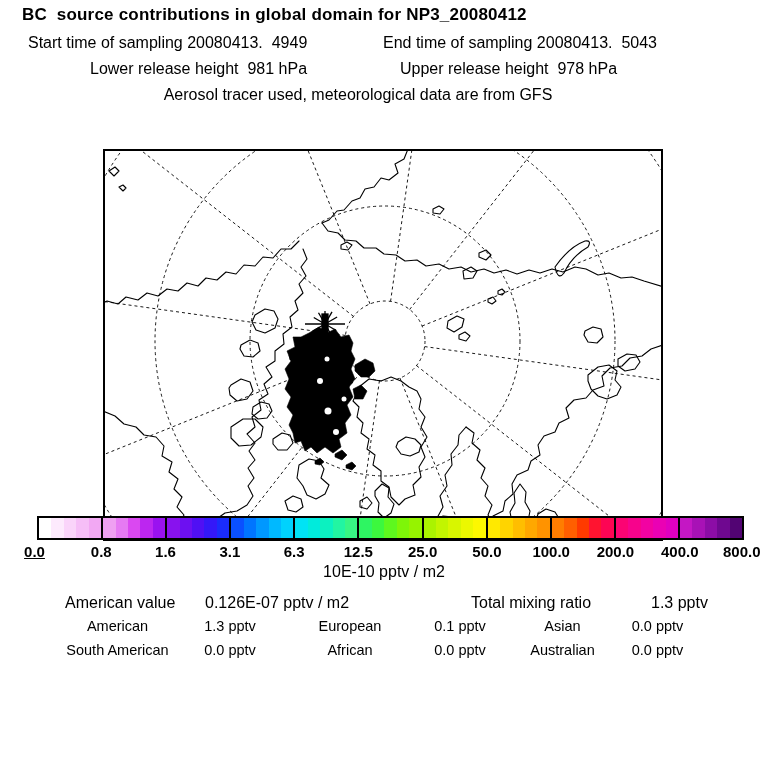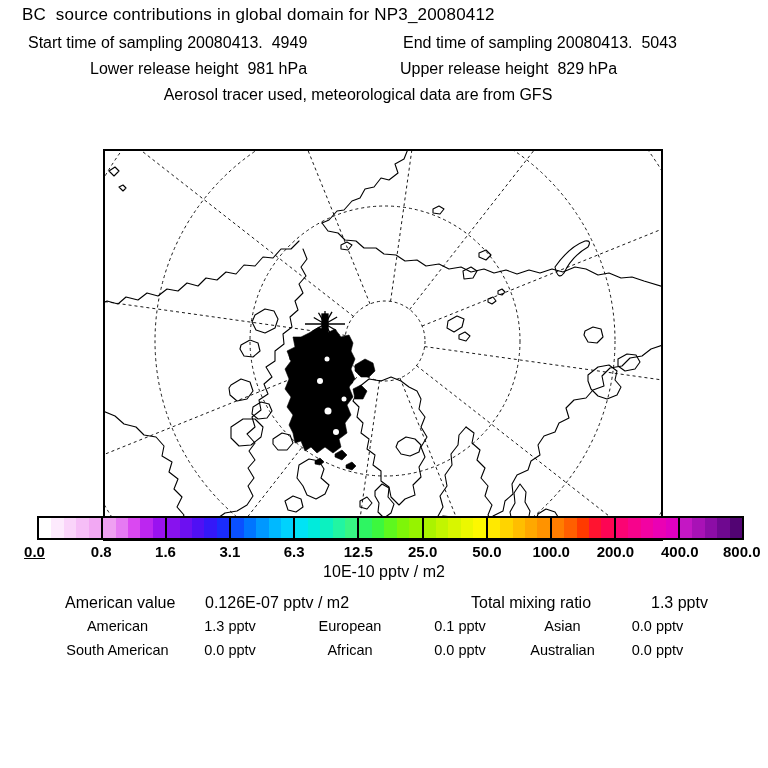--- a/index.html
+++ b/index.html
@@ -2,21 +2,21 @@
 <html><head>
 <meta charset="utf-8">
 <style>
   html,body{margin:0;padding:0;}
   body{
     width:768px;height:768px;background:#ffffff;color:#000;
     font-family:"Liberation Sans", sans-serif;
     position:relative;overflow:hidden;
   }
   .abs{position:absolute;white-space:pre;}
-  .title{left:22px;top:5px;font-size:17px;font-weight:normal;letter-spacing:.2px;}
+  .title{left:22px;top:5px;font-size:17px;font-weight:bold;letter-spacing:.2px;}
   .hline{font-size:16px;}
   .map{left:103px;top:113px;width:560px;height:392px;}
   .colorbar{
     left:37px;top:516px;width:707px;height:24px;
     border:2px solid #000;box-sizing:border-box;display:flex;
   }
   .cb-seg{flex:1;display:flex;border-left:2px solid #000;}
   .cb-seg:first-child{border-left:none;}
   .cb-cell{flex:1;}
   .ticks{left:37px;top:543px;width:707px;height:17px;}
@@ -35,23 +35,23 @@
   }
   .ct-cell{font-size:14.5px;text-align:center;white-space:pre;}
   svg{display:block;}
 </style>
 </head>
 <body>
 
 <div class="abs title">BC  source contributions in global domain for NP3_20080412</div>
 
 <span class="abs hline" style="left:28px;top:34px">Start time of sampling 20080413.  4949</span>
-<span class="abs hline" style="left:403px;top:34px">End time of sampling 20080413.  5043</span>
+<span class="abs hline" style="left:383px;top:34px">End time of sampling 20080413.  5043</span>
 <span class="abs hline" style="left:90px;top:60px">Lower release height  981 hPa</span>
-<span class="abs hline" style="left:400px;top:60px">Upper release height  829 hPa</span>
+<span class="abs hline" style="left:400px;top:60px">Upper release height  978 hPa</span>
 <div class="abs hline" style="left:0;top:86px;width:716px;text-align:center">Aerosol tracer used, meteorological data are from GFS</div>
 
 <div class="abs map">
   <svg width="560" height="392" viewBox="0 0 560 392">
     <defs>
         <clipPath id="mclip">
           <rect x="2" y="2" width="556" height="388"></rect>
         </clipPath>
       </defs>
     <g clip-path="url(#mclip)">

